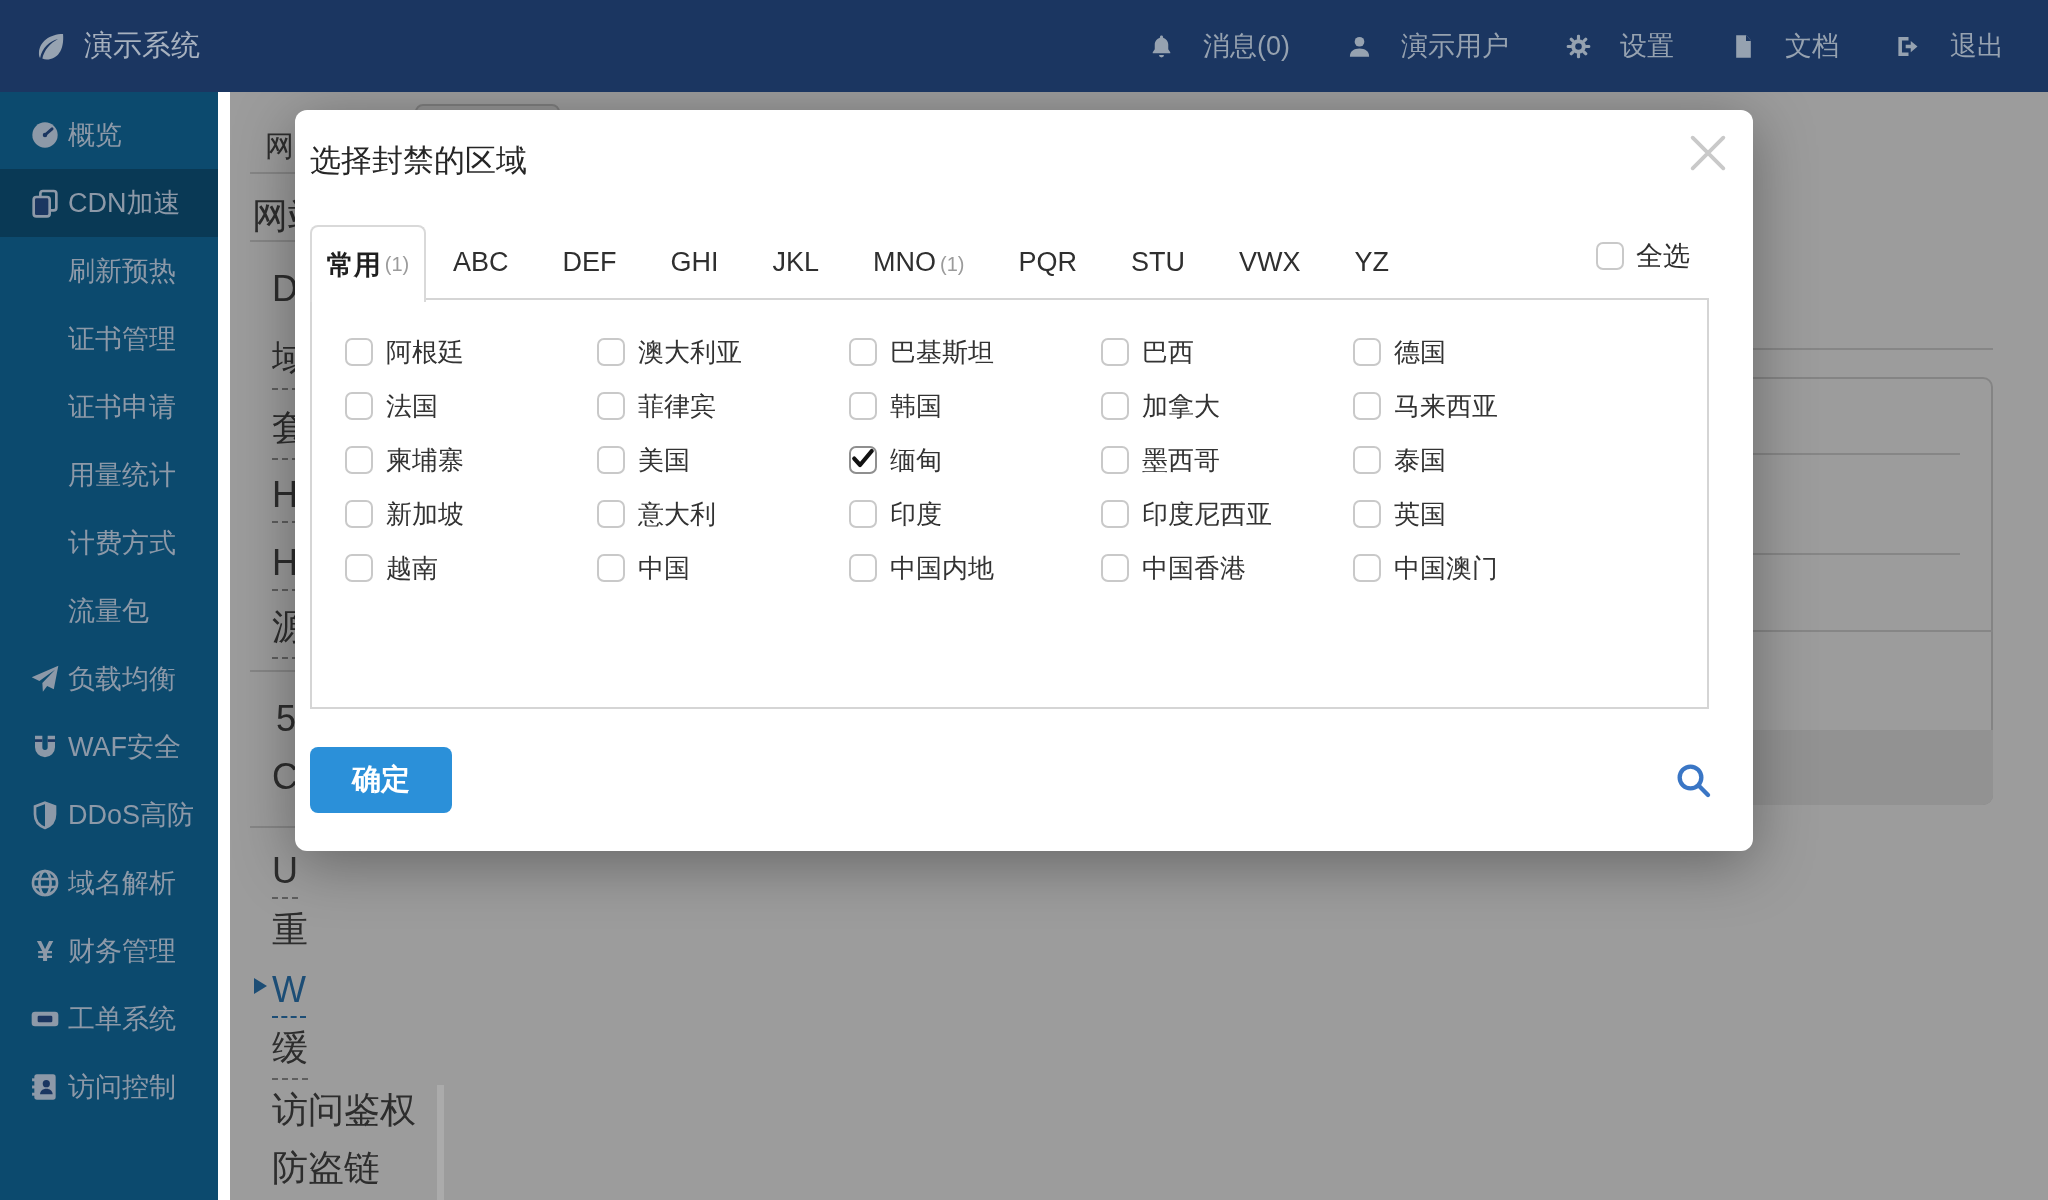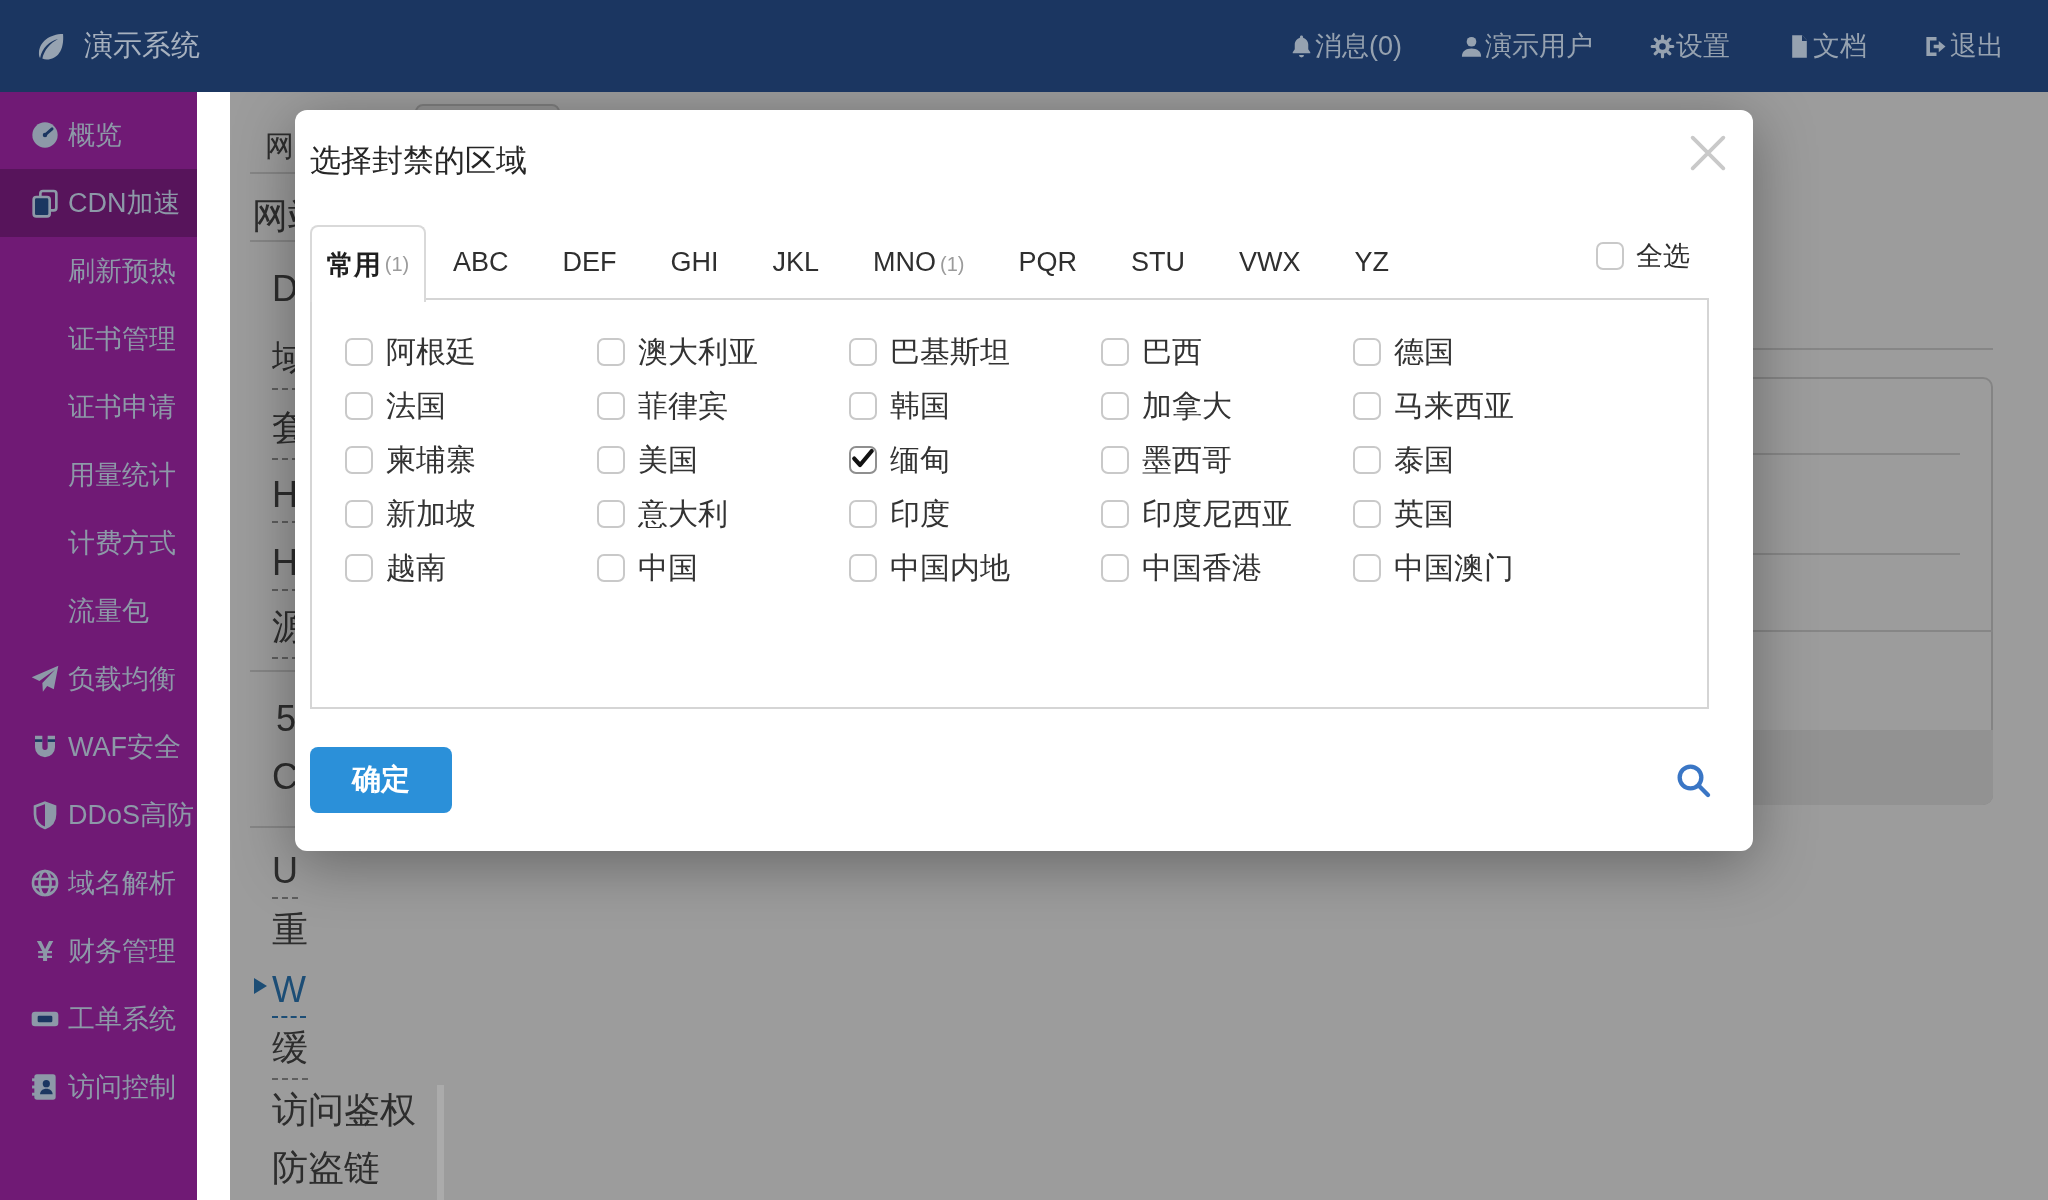--- a/index.html
+++ b/index.html
@@ -9,25 +9,25 @@
     position:relative;
   }
   .icon svg{display:block;}
 
   
   .navbar{position:absolute;left:0;top:0;width:2048px;height:92px;background:#1b3661;z-index:10;
     display:flex;align-items:center;justify-content:space-between;}
   .brand{display:flex;align-items:center;gap:16px;margin-left:34px;color:#a7b1bf;font-size:29px;cursor:pointer;}
   .brand .icon{width:34px;height:34px;color:#97a3b1;}
   .nav-right{display:flex;align-items:center;gap:56px;margin-right:44px;}
-  .nav-item{display:flex;align-items:center;gap:0;color:#96a2b0;font-size:27px;cursor:pointer;}
+  .nav-item{display:flex;align-items:center;gap:28px;color:#96a2b0;font-size:27px;cursor:pointer;}
   .nav-item .icon{width:27px;height:27px;color:#96a2b0;}
 
   
-  .sidebar{position:absolute;left:0;top:75px;width:197px;height:1125px;background:#701a75;z-index:9;
+  .sidebar{position:absolute;left:0;top:75px;width:218px;height:1125px;background:#0c4a6e;z-index:9;
     padding-top:26px;box-sizing:border-box;}
   .side-item{height:68px;display:flex;align-items:center;color:#8d99a8;font-size:27px;cursor:pointer;position:relative;}
   .side-item .ic{position:absolute;left:28px;width:34px;height:34px;color:#8d99a8;display:flex;align-items:center;justify-content:center;}
   .side-item .lb{position:absolute;left:68px;white-space:nowrap;}
   .side-item.active{background:rgba(0,0,0,0.22);}
   .yen{font-size:30px;font-weight:bold;}
 
   
   .content{position:absolute;left:230px;top:75px;width:1818px;height:1125px;background:#fff;overflow:hidden;}
   .bg-frag{position:absolute;font-size:36px;color:#4a4a4a;white-space:nowrap;z-index:1;}
@@ -56,21 +56,21 @@
     display:flex;align-items:center;justify-content:center;z-index:3;cursor:pointer;}
   .tab-active .tl{font-size:27px;font-weight:bold;color:#1f1f1f;}
   .tabs{position:absolute;left:131px;top:115px;height:75px;display:flex;align-items:center;z-index:1;}
   .tab{padding:0 27px;font-size:27px;color:#2f2f2f;cursor:pointer;white-space:nowrap;}
   .cnt{font-size:20px;color:#9b9b9b;margin-left:4px;}
   .select-all{position:absolute;right:63px;top:128px;display:flex;align-items:center;gap:12px;font-size:27px;color:#2f2f2f;cursor:pointer;}
 
   .grid-box{position:absolute;left:15px;top:188px;width:1399px;height:411px;border:2px solid #d5d5d5;
     box-sizing:border-box;z-index:2;background:#fff;}
   .grid{margin:25px 0 0 33px;display:grid;grid-template-columns:repeat(5,252px);grid-auto-rows:54px;}
-  .cb-item{display:flex;align-items:center;gap:13px;font-size:30px;color:#333;cursor:pointer;}
+  .cb-item{display:flex;align-items:center;gap:13px;font-size:26px;color:#333;cursor:pointer;}
   .cb{width:28px;height:28px;border:2px solid #c9c9c9;border-radius:7px;box-sizing:border-box;background:#fff;
     position:relative;flex:none;}
   .cb-item.checked .cb{border-color:#8f8f8f;}
   .cb .chk{display:none;position:absolute;left:-2px;top:-4px;width:28px;height:28px;}
   .cb-item.checked .chk{display:block;}
 
   .confirm{position:absolute;left:15px;top:637px;width:142px;height:66px;border:none;border-radius:8px;
     background:#2b90d9;color:#fff;font-size:29px;font-weight:bold;cursor:pointer;font-family:Liberation Mono, monospace;}
   .search{position:absolute;left:1378px;top:650px;width:40px;height:40px;cursor:pointer;}
 </style>

